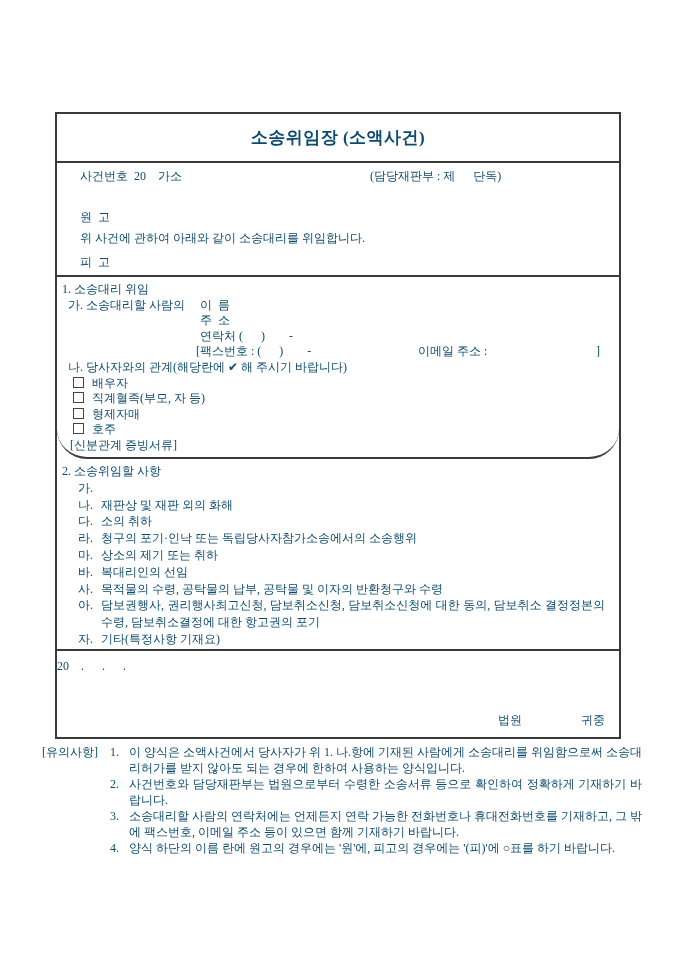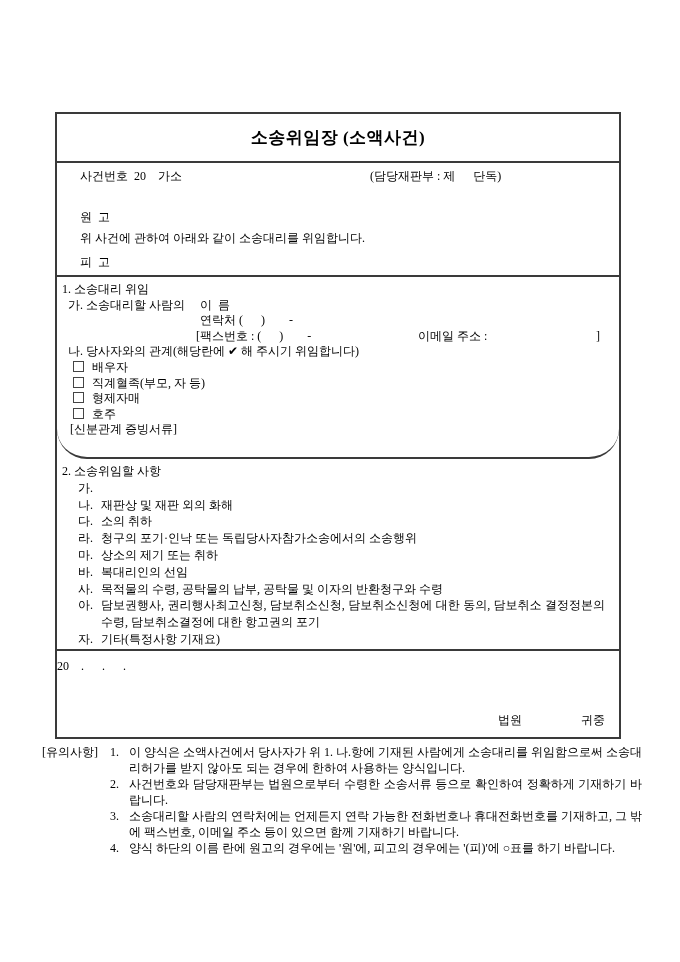--- a/index.html
+++ b/index.html
@@ -4,21 +4,21 @@
 <style>
   * { box-sizing: border-box; }
   html, body { margin: 0; padding: 0; background: #ffffff; }
   .page {
     position: relative;
     width: 680px;
     height: 962px;
     background: #ffffff;
     font-family: "Liberation Serif", "DejaVu Serif", serif;
     font-size: 12px;
-    color: #000000;
+    color: #0c4a6e;
   }
   .pre { white-space: pre; }
 
   .main-box {
     position: absolute;
     left: 55px;
     top: 112px;
     width: 566px;
     height: 627px;
     border: 2px solid #3a3a3a;
@@ -111,27 +111,28 @@
       <div class="line delegation-statement">위 사건에 관하여 아래와 같이 소송대리를 위임합니다.</div>
       <div class="line party-defendant pre">피  고</div>
     </div>
 
     <div class="sec sec-1">
       <div class="s1-heading">1. 소송대리 위임</div>
       <div class="s1-ga">
         <span>가. 소송대리할 사람의</span>
         <span class="pre s1-name">이  름</span>
       </div>
+      <div class="s1-addr pre">주  소</div>
       <div class="s1-contact pre">연락처 (      )        -</div>
       <div class="s1-fax">
         <span class="pre">[팩스번호 : (      )        -</span>
         <span class="s1-email">이메일 주소 :</span>
         <span class="s1-bracket">]</span>
       </div>
-      <div class="s1-na">나. 당사자와의 관계(해당란에 ✔ 해 주시기 위임합니다)</div>
+      <div class="s1-na">나. 당사자와의 관계(해당란에 ✔ 해 주시기 바랍니다)</div>
       <div class="chk-row">
         <span class="chk"></span><span>배우자</span>
       </div>
       <div class="chk-row">
         <span class="chk"></span><span>직계혈족(부모, 자 등)</span>
       </div>
       <div class="chk-row">
         <span class="chk"></span><span>형제자매</span>
       </div>
       <div class="chk-row">

